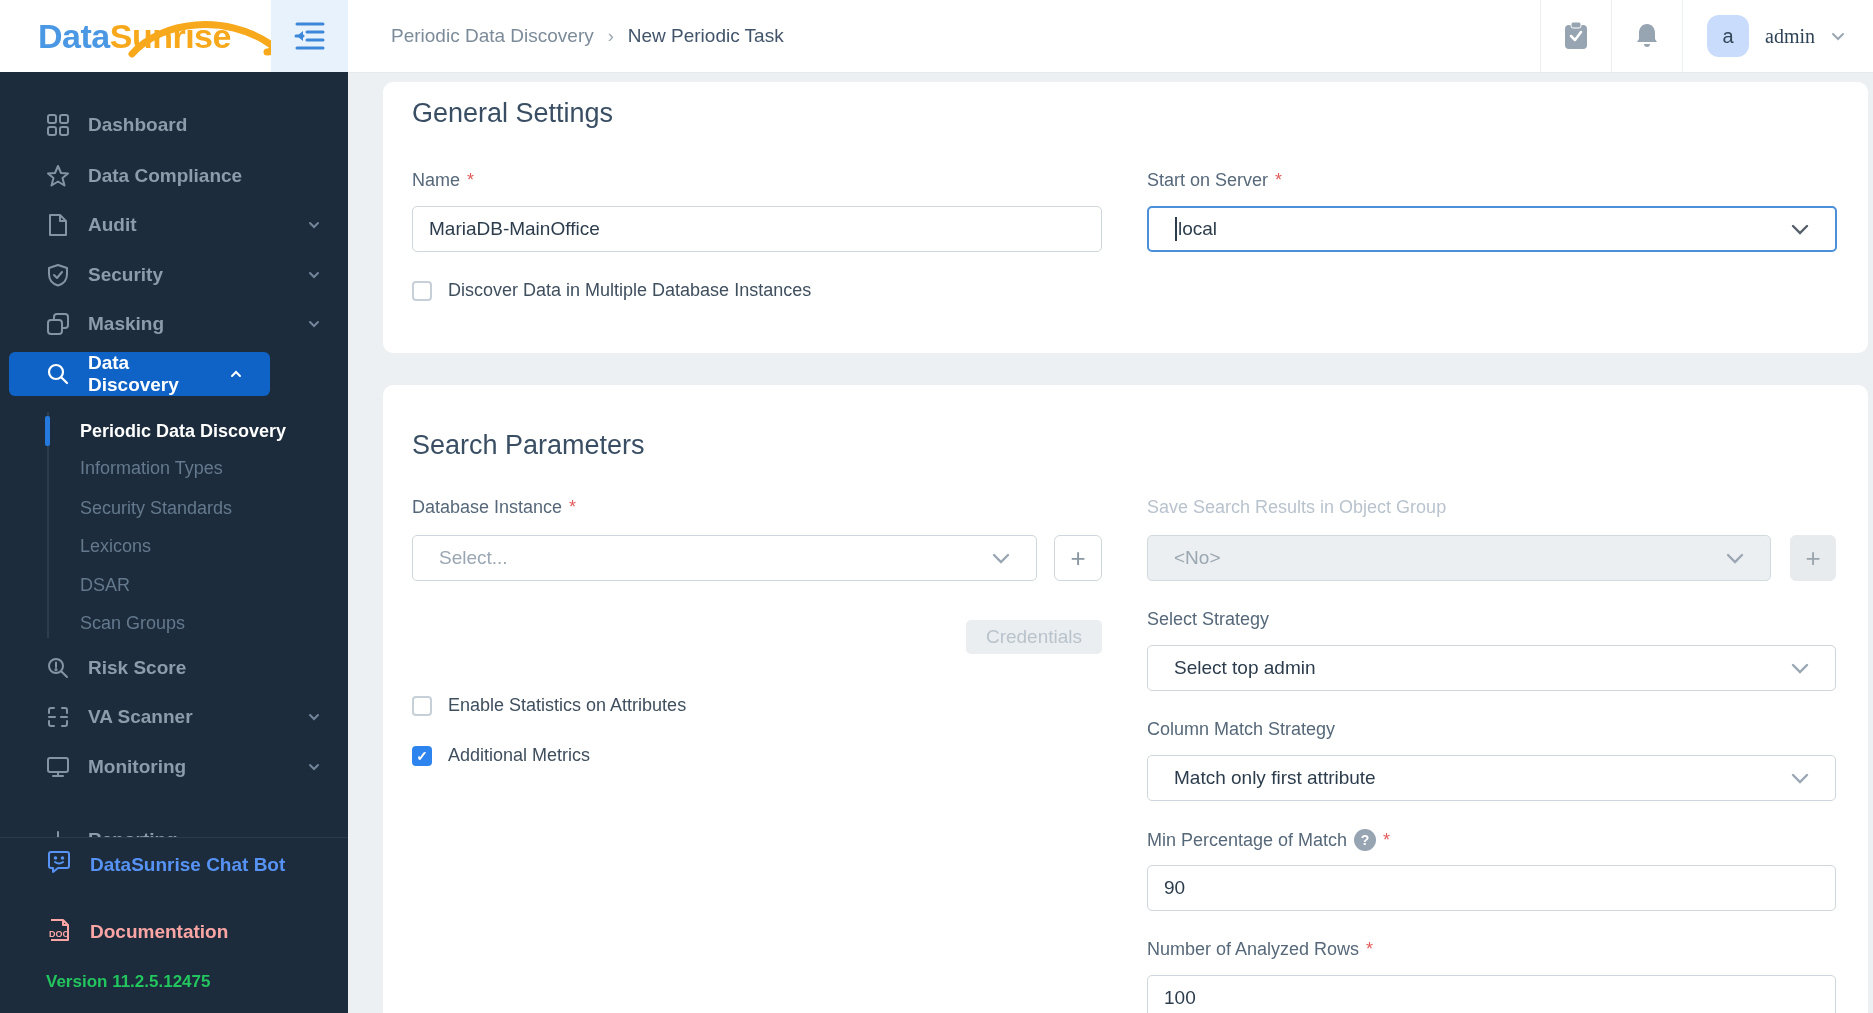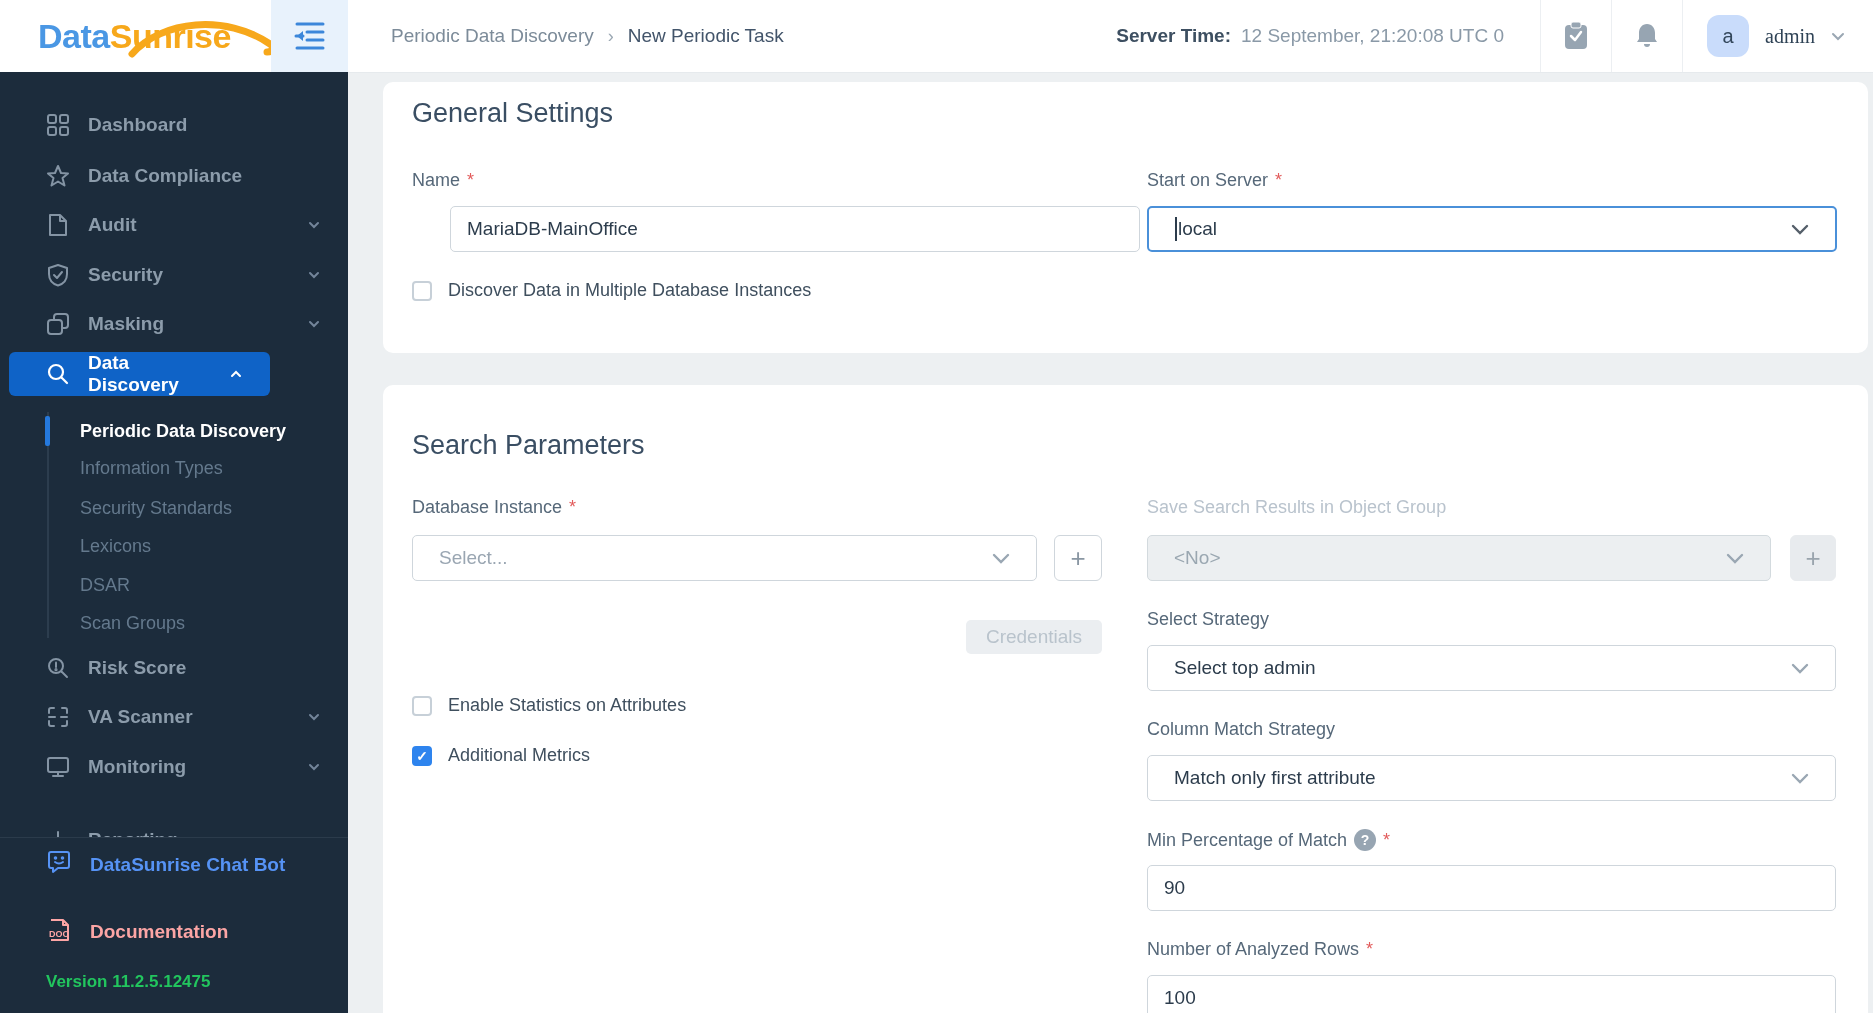--- a/index.html
+++ b/index.html
@@ -113,24 +113,20 @@
     </div>
   </div>
 
   <div class="header">
     <div class="crumbs">
       <span class="crumb1">Periodic Data Discovery</span>
       <span class="crumb-sep">›</span>
       <span class="crumb2">New Periodic Task</span>
     </div>
     <div class="header-right">
-      <div class="server-time">
-        <span class="lbl">Server Time:</span>
-        <span class="val">12 September, 21:20:08 UTC 0</span>
-      </div>
       <div class="hdr-div"></div>
       <div class="icon-btn">
         <svg width="24" height="28" viewBox="0 0 24 28">
           <rect x="1" y="3" width="22" height="24" rx="4" fill="#97a5b2"></rect>
           <rect x="7" y="0" width="10" height="6" rx="2" fill="#97a5b2" stroke="#fff" stroke-width="1"></rect>
           <path d="M7,14 L11,18 L17,10" fill="none" stroke="#fff" stroke-width="2.5" stroke-linecap="round" stroke-linejoin="round"></path>
         </svg>
       </div>
       <div class="hdr-div"></div>
       <div class="icon-btn">
@@ -339,21 +335,21 @@
     </div>
   </div>
 
   <div class="card card1">
     <div class="card-title" style="top:16px">General Settings</div>
 
     <div class="f-label" style="left:29px;top:88px">
       <span>Name</span>
         <span class="req">*</span>
     </div>
-    <input class="input" style="left: 29px; top: 124px; width: 690px; margin-left: 38px;" value="MariaDB-MainOffice">
+    <input class="input" style="left: 29px; top: 124px; width: 690px;" value="MariaDB-MainOffice">
 
     <div class="f-label" style="left:764px;top:88px">
       <span>Start on Server</span>
         <span class="req">*</span>
     </div>
     <div class="sel focused" style="left:764px;top:124px;width:690px">
       <span class="caret"></span>
       <span>local</span>
       <span class="chev">
         <svg width="18" height="11" viewBox="0 0 18 11" fill="none" stroke="currentColor" stroke-width="2.4" stroke-linecap="round">

